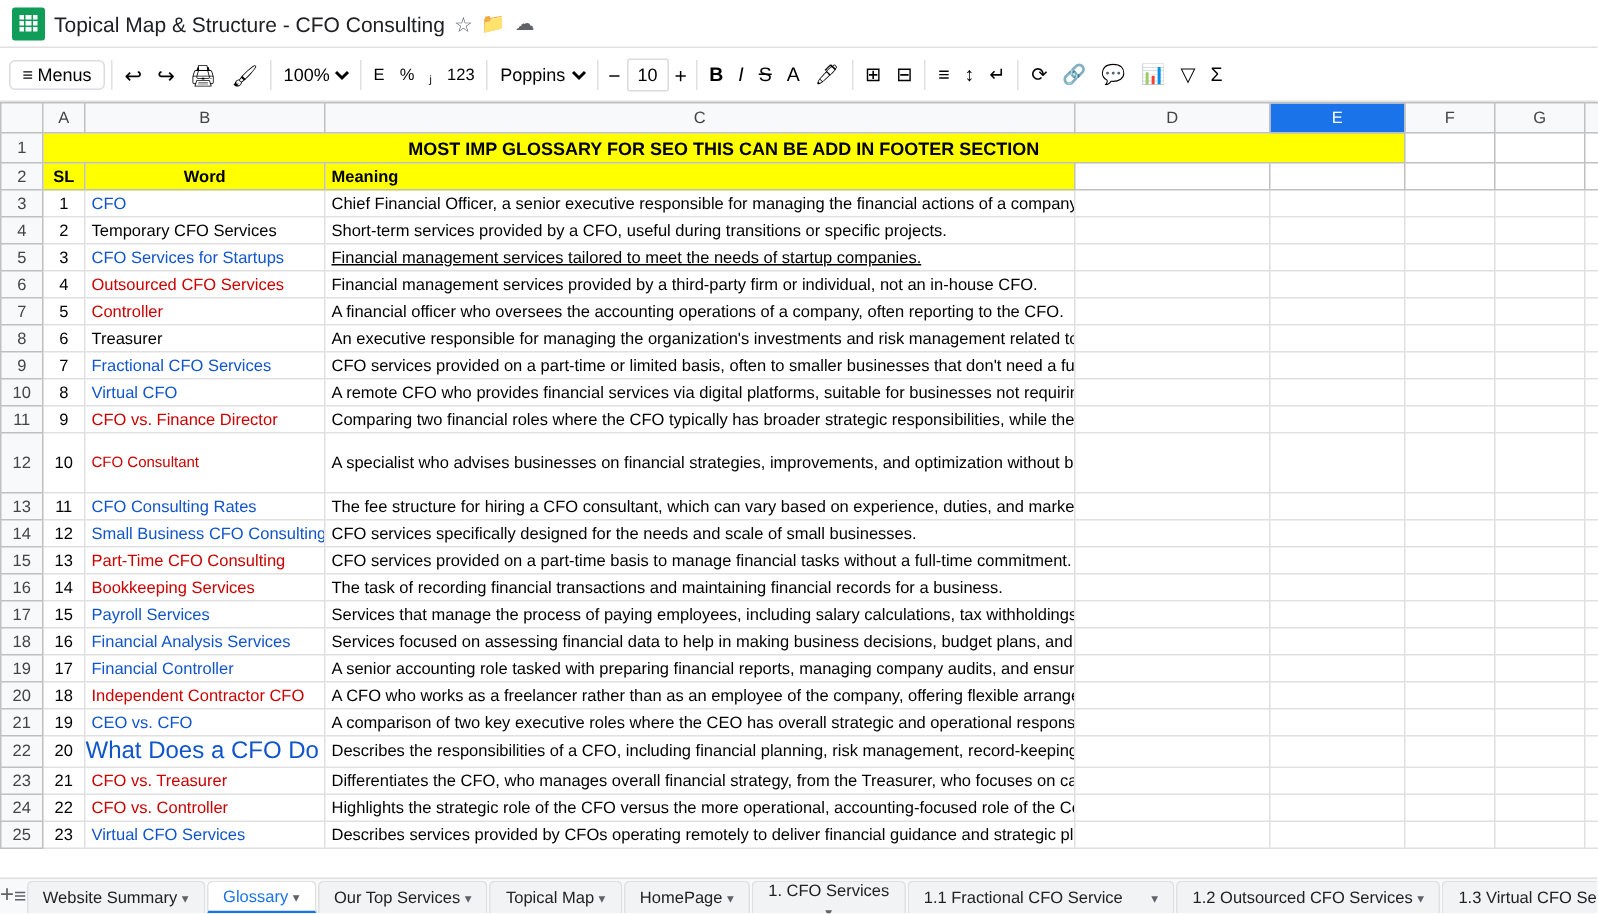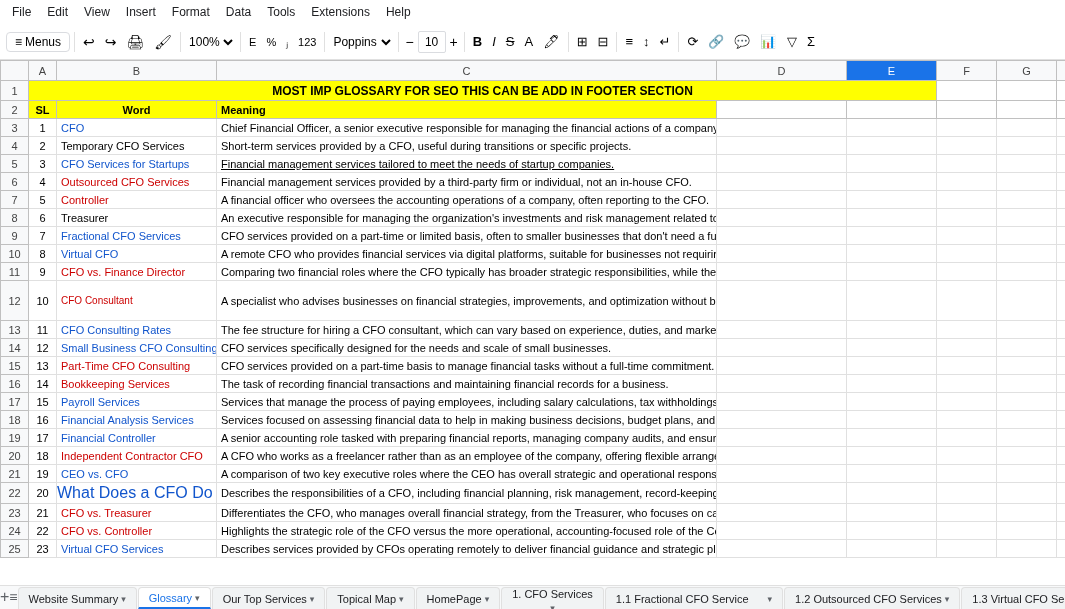--- a/index.html
+++ b/index.html
@@ -3,32 +3,40 @@
   <meta charset="utf-8">
   <style>
     * { margin: 0; padding: 0; box-sizing: border-box; }
     body { font-family: Arial, sans-serif; font-size: 12px; background: #fff; overflow: hidden; width: 1065px; height: 609px; }
   </style>
 </head>
 <body>
 
 <div style="width:1065px;height:609px;overflow:hidden;display:flex;flex-direction:column;">
 
-
-  <div style="display:flex;align-items:center;height:24px;padding:0 4px;">
-    <span style="font-size:12px;color:#202124;padding:2px 8px;cursor:pointer;border-radius:3px;">File</span>
-    <span style="font-size:12px;color:#202124;padding:2px 8px;cursor:pointer;border-radius:3px;">Edit</span>
-    <span style="font-size:12px;color:#202124;padding:2px 8px;cursor:pointer;border-radius:3px;">View</span>
-    <span style="font-size:12px;color:#202124;padding:2px 8px;cursor:pointer;border-radius:3px;">Insert</span>
-    <span style="font-size:12px;color:#202124;padding:2px 8px;cursor:pointer;border-radius:3px;">Format</span>
-    <span style="font-size:12px;color:#202124;padding:2px 8px;cursor:pointer;border-radius:3px;">Data</span>
-    <span style="font-size:12px;color:#202124;padding:2px 8px;cursor:pointer;border-radius:3px;">Tools</span>
-    <span style="font-size:12px;color:#202124;padding:2px 8px;cursor:pointer;border-radius:3px;">Extensions</span>
-    <span style="font-size:12px;color:#202124;padding:2px 8px;cursor:pointer;border-radius:3px;">Help</span>
+  <div style="display:flex;align-items:center;height:32px;padding:0 8px;gap:6px;border-bottom:1px solid #e0e0e0;">
+    <div style="width:22px;height:22px;background:#0f9d58;border-radius:2px;display:flex;align-items:center;justify-content:center;flex-shrink:0;">
+      <div style="width:14px;height:14px;display:grid;grid-template-columns:1fr 1fr 1fr;grid-template-rows:1fr 1fr 1fr;gap:1px;background:#0f9d58;padding:1px;">
+        <div style="background:#fff"></div>
+          <div style="background:#fff"></div>
+          <div style="background:#fff"></div>
+        <div style="background:#fff"></div>
+          <div style="background:#fff"></div>
+          <div style="background:#fff"></div>
+        <div style="background:#fff"></div>
+          <div style="background:#fff"></div>
+          <div style="background:#fff"></div>
+      </div>
+    </div>
+    <span style="font-size:14px;color:#202124;">Topical Map &amp; Structure - CFO Consulting</span>
+    <span style="color:#5f6368;font-size:14px;cursor:pointer;">☆</span>
+    <span style="color:#5f6368;font-size:13px;cursor:pointer;">📁</span>
+    <span style="color:#5f6368;font-size:13px;">☁</span>
   </div>
+
 
   <div style="display:flex;align-items:center;height:36px;padding:0 6px;border-bottom:1px solid #e0e0e0;gap:2px;flex-wrap:nowrap;overflow:hidden;">
     <button style="border:1px solid #dadce0;border-radius:4px;padding:2px 8px;font-size:12px;background:#fff;cursor:pointer;display:flex;align-items:center;gap:3px;">
       <span>≡</span>
       <span>Menus</span>
     </button>
     <div style="width:1px;height:20px;background:#e0e0e0;margin:0 2px;"></div>
     <button style="border:none;background:transparent;cursor:pointer;font-size:14px;padding:2px 4px;border-radius:3px;">↩</button>
     <button style="border:none;background:transparent;cursor:pointer;font-size:14px;padding:2px 4px;border-radius:3px;">↪</button>
     <button style="border:none;background:transparent;cursor:pointer;font-size:14px;padding:2px 4px;border-radius:3px;">🖨</button>

